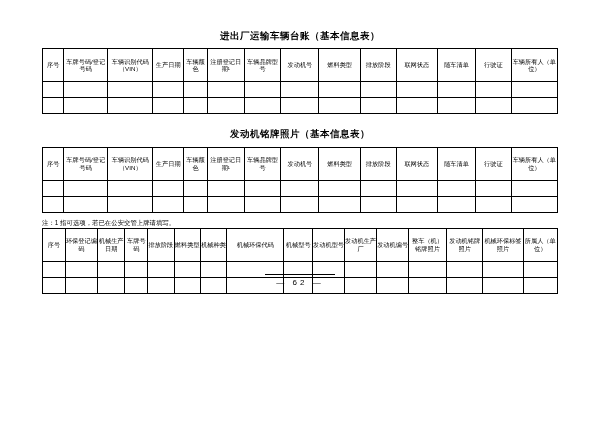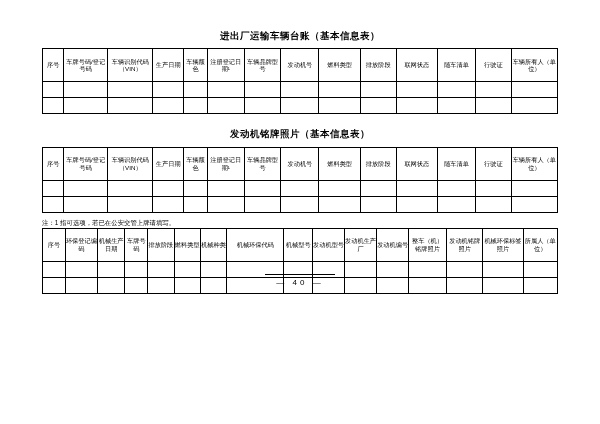--- a/index.html
+++ b/index.html
@@ -304,16 +304,16 @@
           <td></td>
           <td></td>
           <td></td>
           <td></td>
         </tr>
       </tbody>
   </table>
 
   <div class="footer">
     <div class="rule"></div>
-    <div class="pagenum">— 40 —</div>
+    <div class="pagenum">— 62 —</div>
   </div>
 
 </div>
 
 </body></html>

